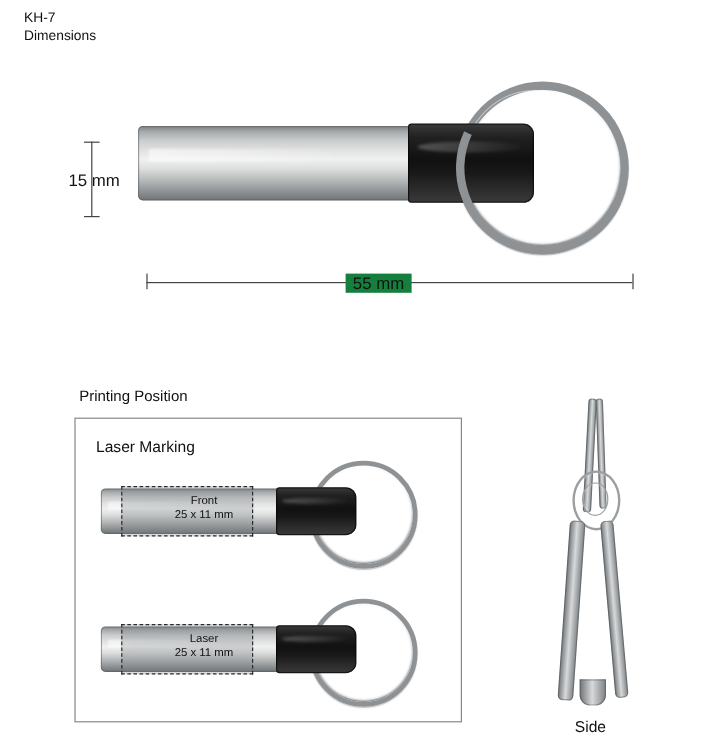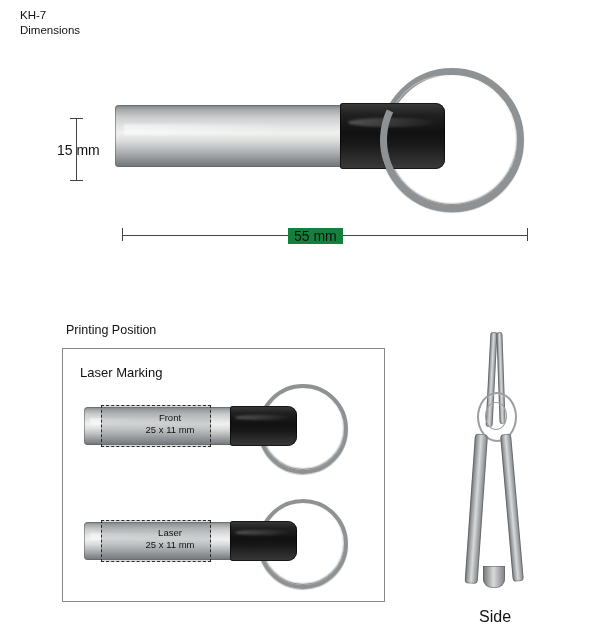--- a/index.html
+++ b/index.html
@@ -167,23 +167,22 @@
     font-size: 9.5px;
     line-height: 12px;
     color: #111;
     padding-left: 28px;
   }
 
   
   #side-label {
     left: 479px;
     top: 598px;
-    font-size: 16px;
-    color: #111;
-    margin-top: 10px;
+    font-size: 13px;
+    color: #111;
   }
   .side-strap {
     position: absolute;
     background: linear-gradient(to right,
       #6e7275 0%, #9ea2a5 22%, #d7d9da 48%, #b4b7b9 68%, #7c8083 100%);
     box-shadow: inset 0 0 0 1px rgba(80,85,88,0.5);
   }
   .side-ring {
     position: absolute;
     border: 2px solid #9b9fa2;

